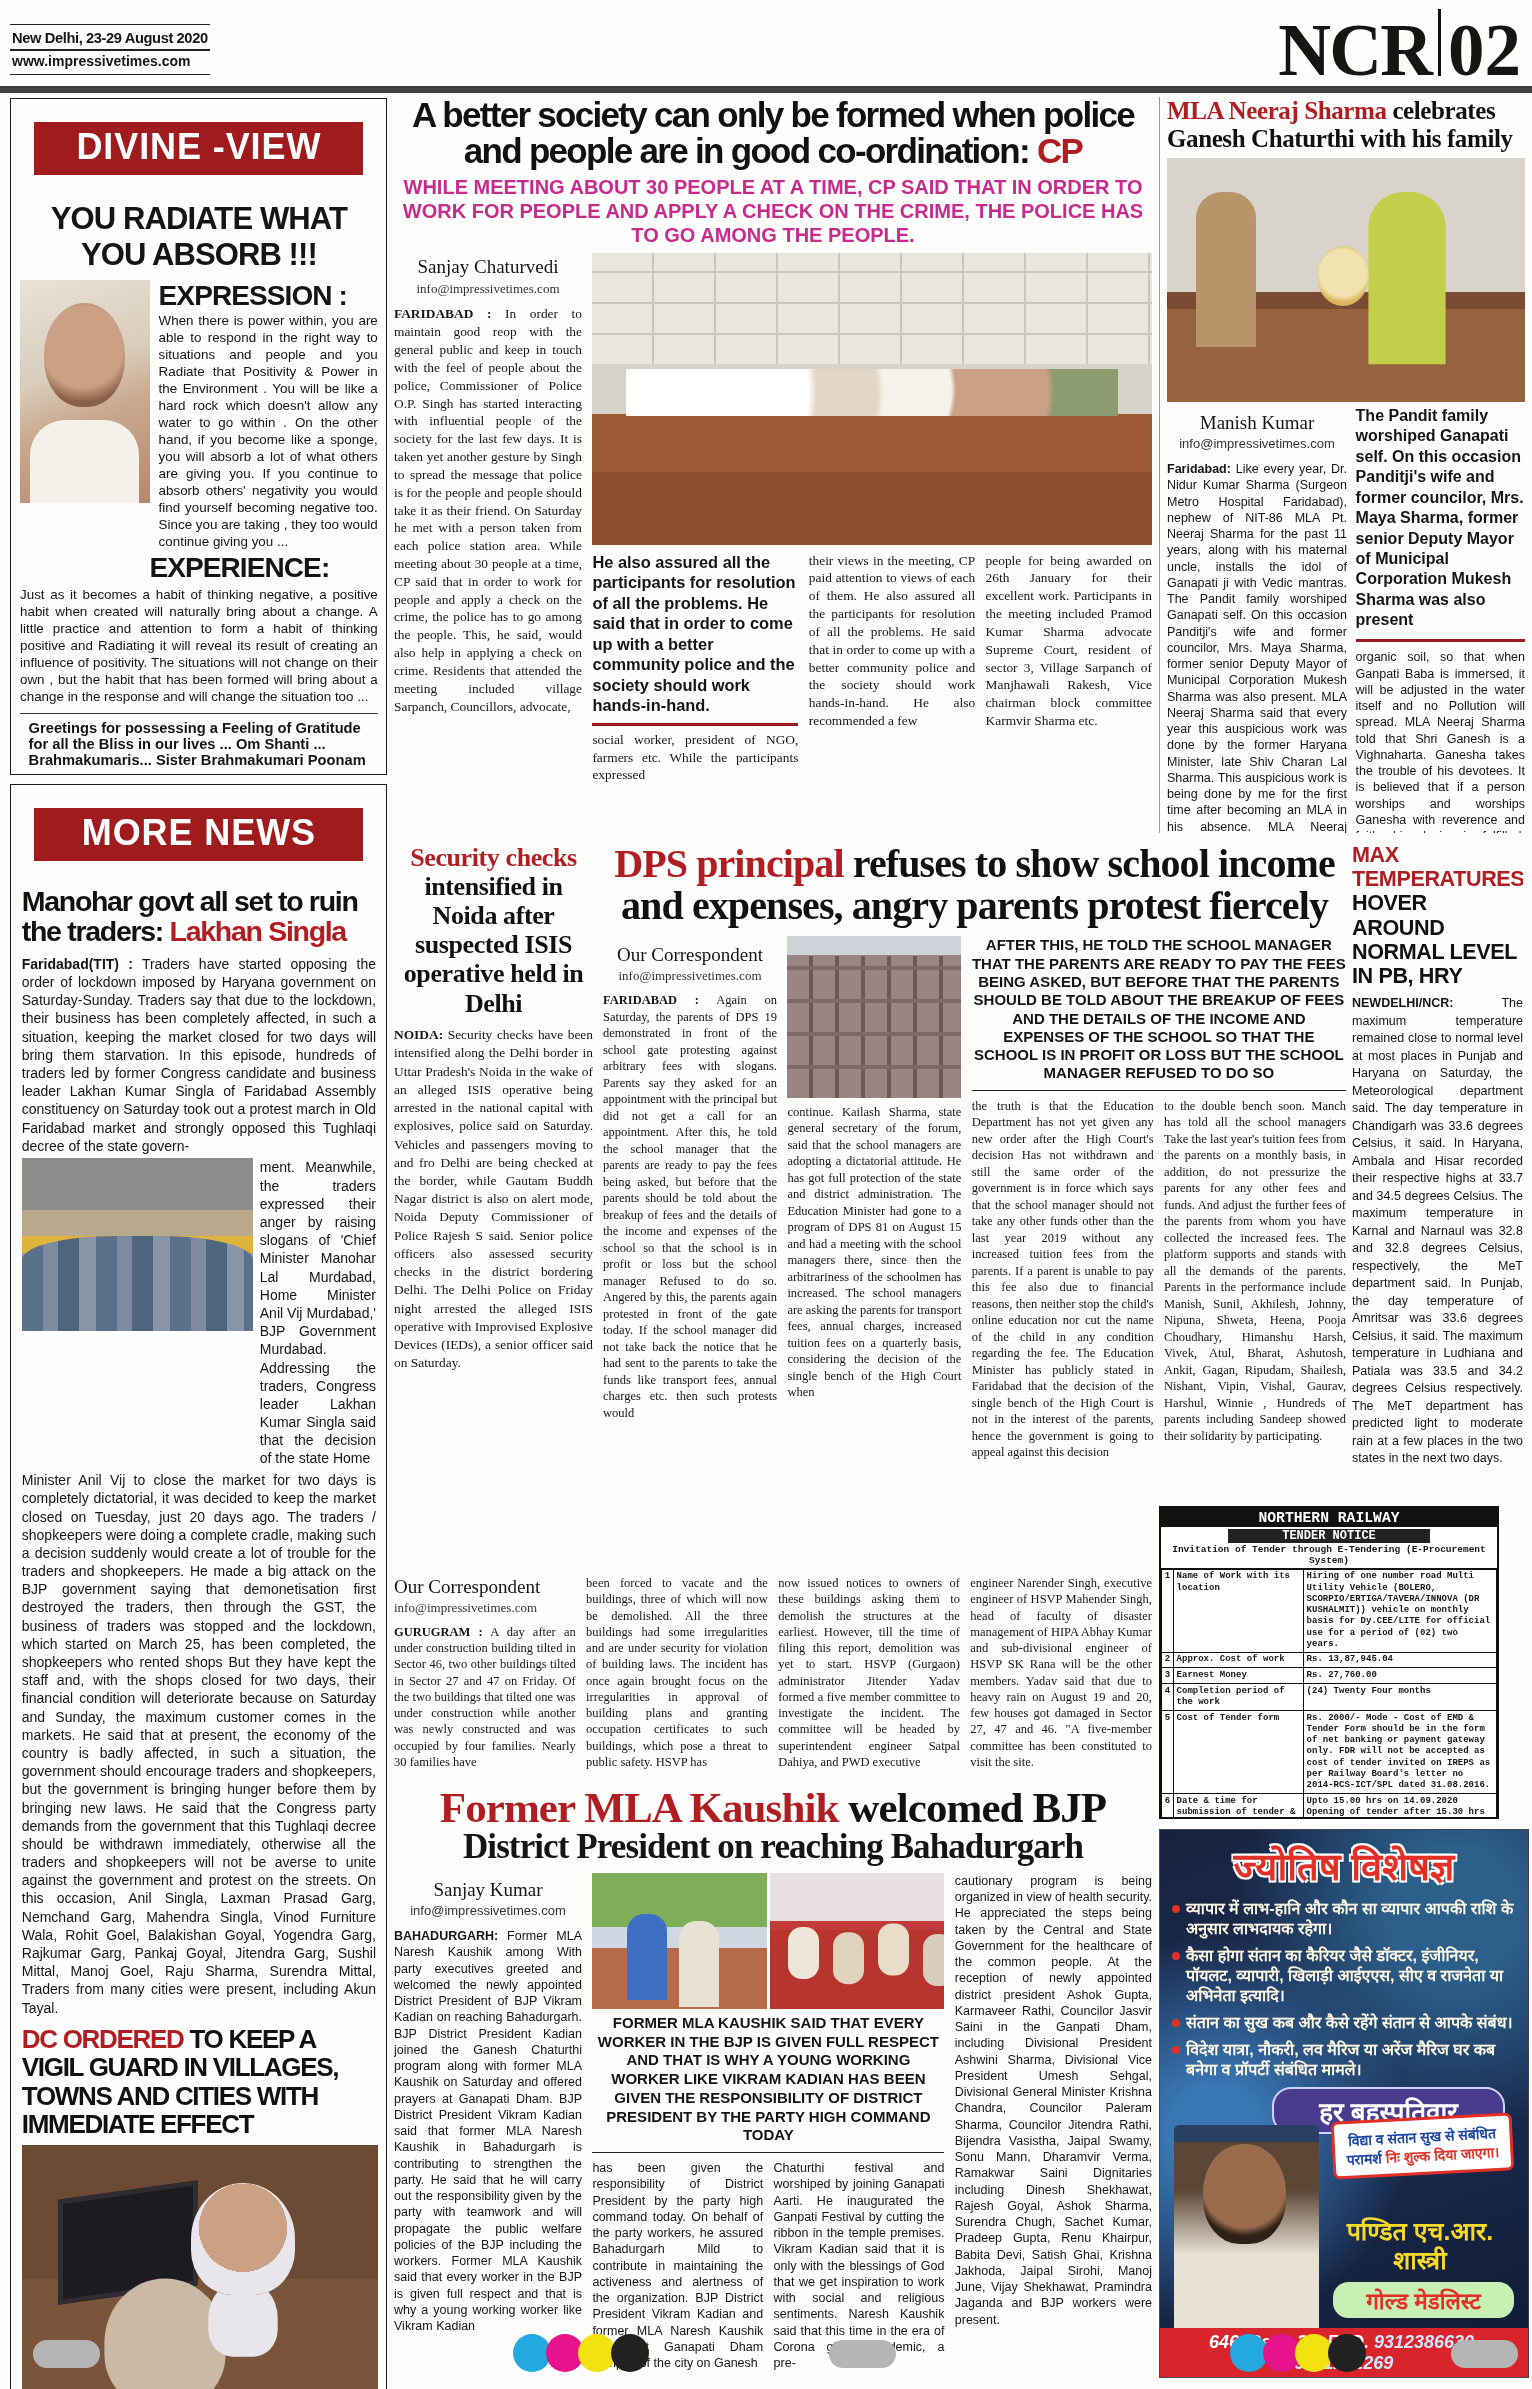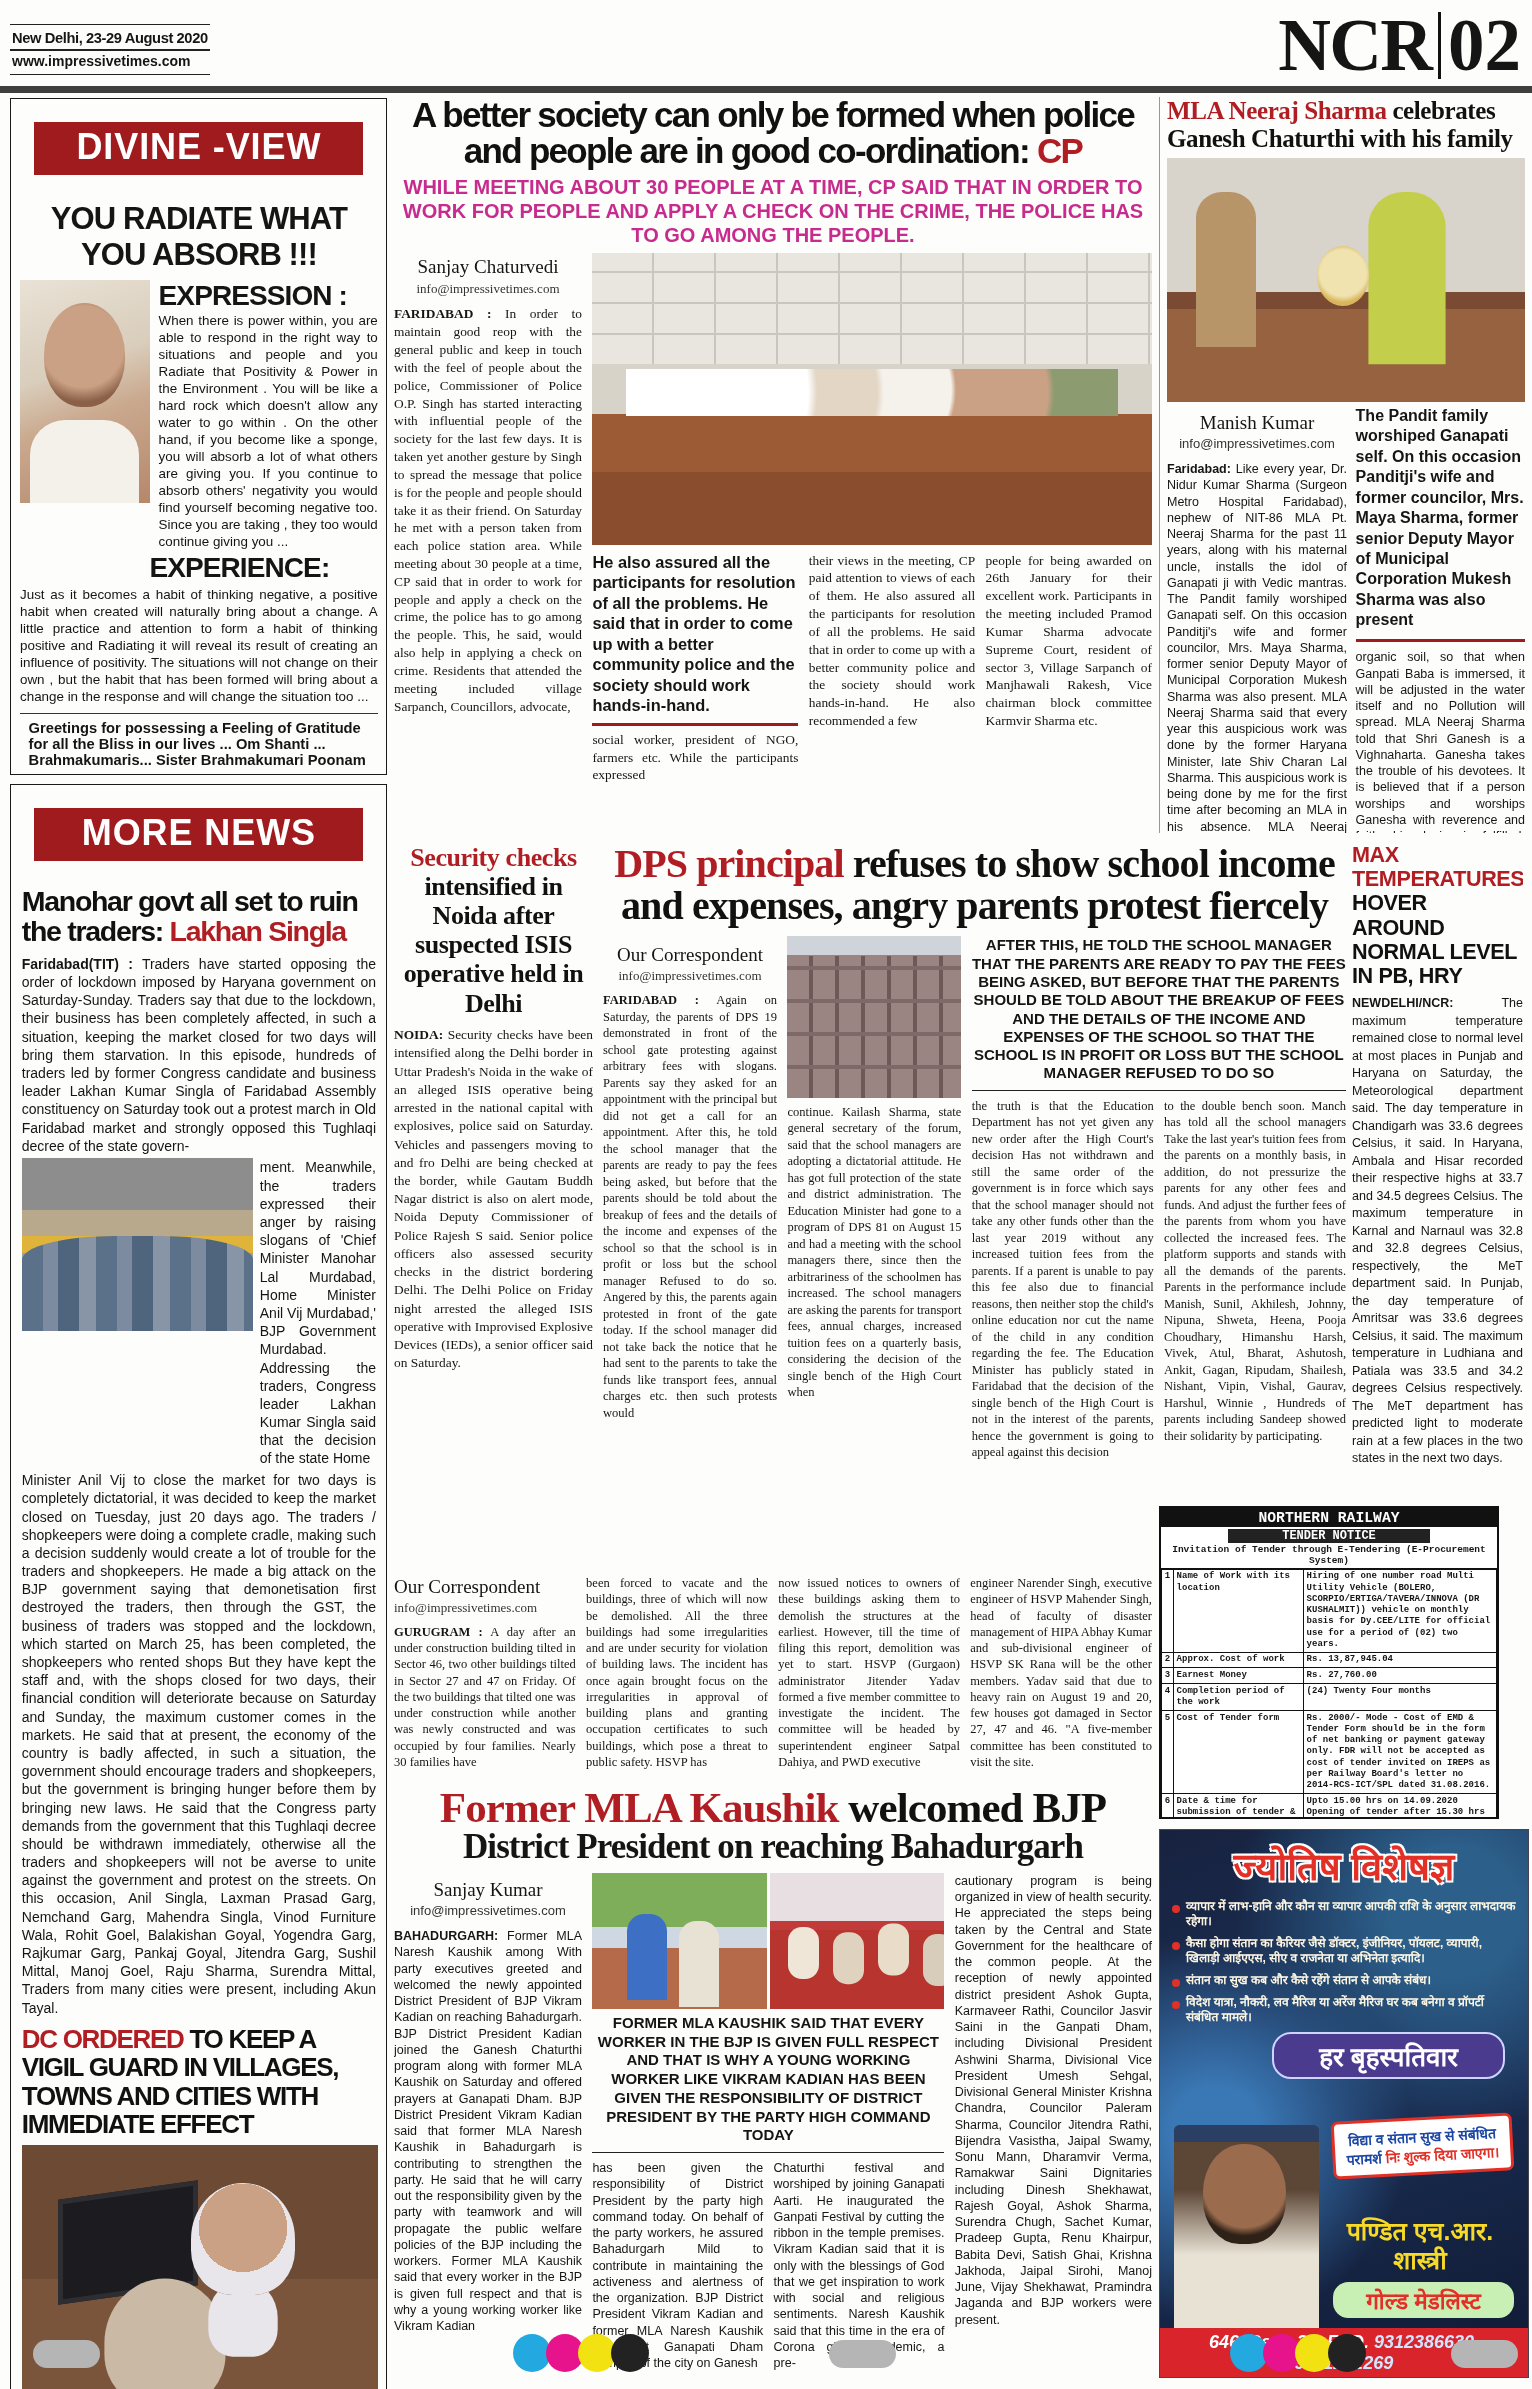--- a/index.html
+++ b/index.html
@@ -12,21 +12,21 @@
   .serif { font-family:"Liberation Serif","DejaVu Serif",serif; }
   .red { color:#b01e24; }
   .just { text-align:justify; }
 
   
   #header { position:absolute; left:10.4px; top:8.6px; right:10.4px; height:74px; }
   #date-box { position:absolute; left:0; top:15.5px; width:200px; padding:3.5px 0; border-top:1.7px solid #222; border-bottom:1.7px solid #222; }
   #date-box .d1 { font-size:14.7px; font-weight:bold; letter-spacing:-0.4px; padding:1.7px 1.7px 2.6px; border-bottom:2.6px double #222; }
   #date-box .d2 { font-size:14px; font-weight:bold; padding:2.6px 1.7px 0.9px; }
   #paper-title { position:absolute; left:0; right:0; top:14px; text-align:center; font-size:48px; font-weight:bold; letter-spacing:0.9px; }
-  #edition { position:absolute; right:1.7px; top:0; display:flex; align-items:center; height:74px; }
+  #edition { position:absolute; right:1.7px; top:0; display:flex; height:74px; }
   #edition .ncr { font-size:73px; font-weight:bold; letter-spacing:-1.7px; }
   #edition .bar { width:2.6px; height:67px; background:#111; margin:0 7px; }
   #edition .pg { font-size:73px; font-weight:bold; }
   #header-rule { position:absolute; left:0; right:0; top:86px; height:7px; background:#3f3f3f; }
 
   
   .banner { background:#a01b1e; color:#fff; text-align:center; font-weight:bold; font-size:36px; letter-spacing:0.9px; padding:3.5px 0 7px; margin:23px; }
   .photo { position:relative; overflow:hidden; }
   h2 .blk { color:#111; }
   .byline { text-align:center; margin:5.2px 0 8.6px; }
@@ -159,21 +159,21 @@
   #tender td.no { width:12px; text-align:center; }
   #tender td.lb { width:130px; }
   #tender .foot { font-size:9px; font-weight:bold; padding:1.7px 3.5px; display:flex; justify-content:space-between; }
 
   
   #ad { position:absolute; left:1159px; top:1829px; width:370px; height:549px; overflow:hidden; border:1.7px solid #445;
     background:radial-gradient(circle at 80% 15%,#2c5f8a 0 12%,transparent 40%),radial-gradient(circle at 15% 55%,#3a78b5 0 10%,transparent 45%),linear-gradient(160deg,#17223f 0%,#1b2f55 45%,#101a33 100%); color:#fff; }
   #ad .title { text-align:center; font-size:38px; font-weight:bold; color:#e33027; margin-top:8.6px;
     text-shadow:-1.7px -1.7px 0 #fff,1.7px -1.7px 0 #fff,-1.7px 1.7px 0 #fff,1.7px 1.7px 0 #fff; }
   #ad ul { list-style:none; margin:8.6px 12px 0; }
-  #ad li { font-size:12px; font-weight:bold; color:#fdf6e3; line-height:1.25; margin-bottom:7px; padding-left:14px; position:relative; }
+  #ad li { font-size:16px; font-weight:bold; color:#fdf6e3; line-height:1.25; margin-bottom:7px; padding-left:14px; position:relative; }
   #ad li:before { content:""; position:absolute; left:0; top:6px; width:7.8px; height:7.8px; border-radius:50%; background:#e33027; }
   #ad .badge { width:233px; margin:5.2px 0 0 112px; background:#4a3b8f; border:2.6px solid #cfd3ff; border-radius:19px; text-align:center; font-size:26px; font-weight:bold; padding:3.5px 0; }
   #ad-port { position:absolute; left:14px; bottom:36px; width:145px; height:216px;
     background:linear-gradient(180deg,#2a3f63 0 8%,#5c4636 8% 30%,#e8e2d4 60% 100%); border-radius:5.2px; }
   #ad-port:before { content:""; position:absolute; left:29px; top:19px; width:83px; height:100px; border-radius:48% 48% 44% 44%; background:radial-gradient(circle at 50% 42%,#9a6b4c 0 58%,#2e2118 70%); }
   #ad .note { position:absolute; right:15.5px; top:287px; width:181px; background:#fff; border:3.5px solid #e33027; border-radius:7px; transform:rotate(-3deg); color:#1b46a5; font-weight:bold; font-size:14px; text-align:center; padding:7px 5.2px; }
   #ad .note .free { color:#e33027; }
   #ad .pname { position:absolute; right:8.6px; top:387px; width:199px; text-align:center; color:#f7d928; font-size:25px; font-weight:bold; line-height:1.15; }
   #ad .medal { position:absolute; right:14px; top:452px; width:181px; background:#c9f0b4; border-radius:15.5px; color:#e33027; text-align:center; font-size:22.5px; font-weight:bold; padding:2.6px 0; }
   #ad .addr { position:absolute; left:0; right:0; bottom:0; background:#d8242a; color:#fff; font-weight:bold; font-style:italic; font-size:18px; text-align:center; padding:3.5px 0; }

